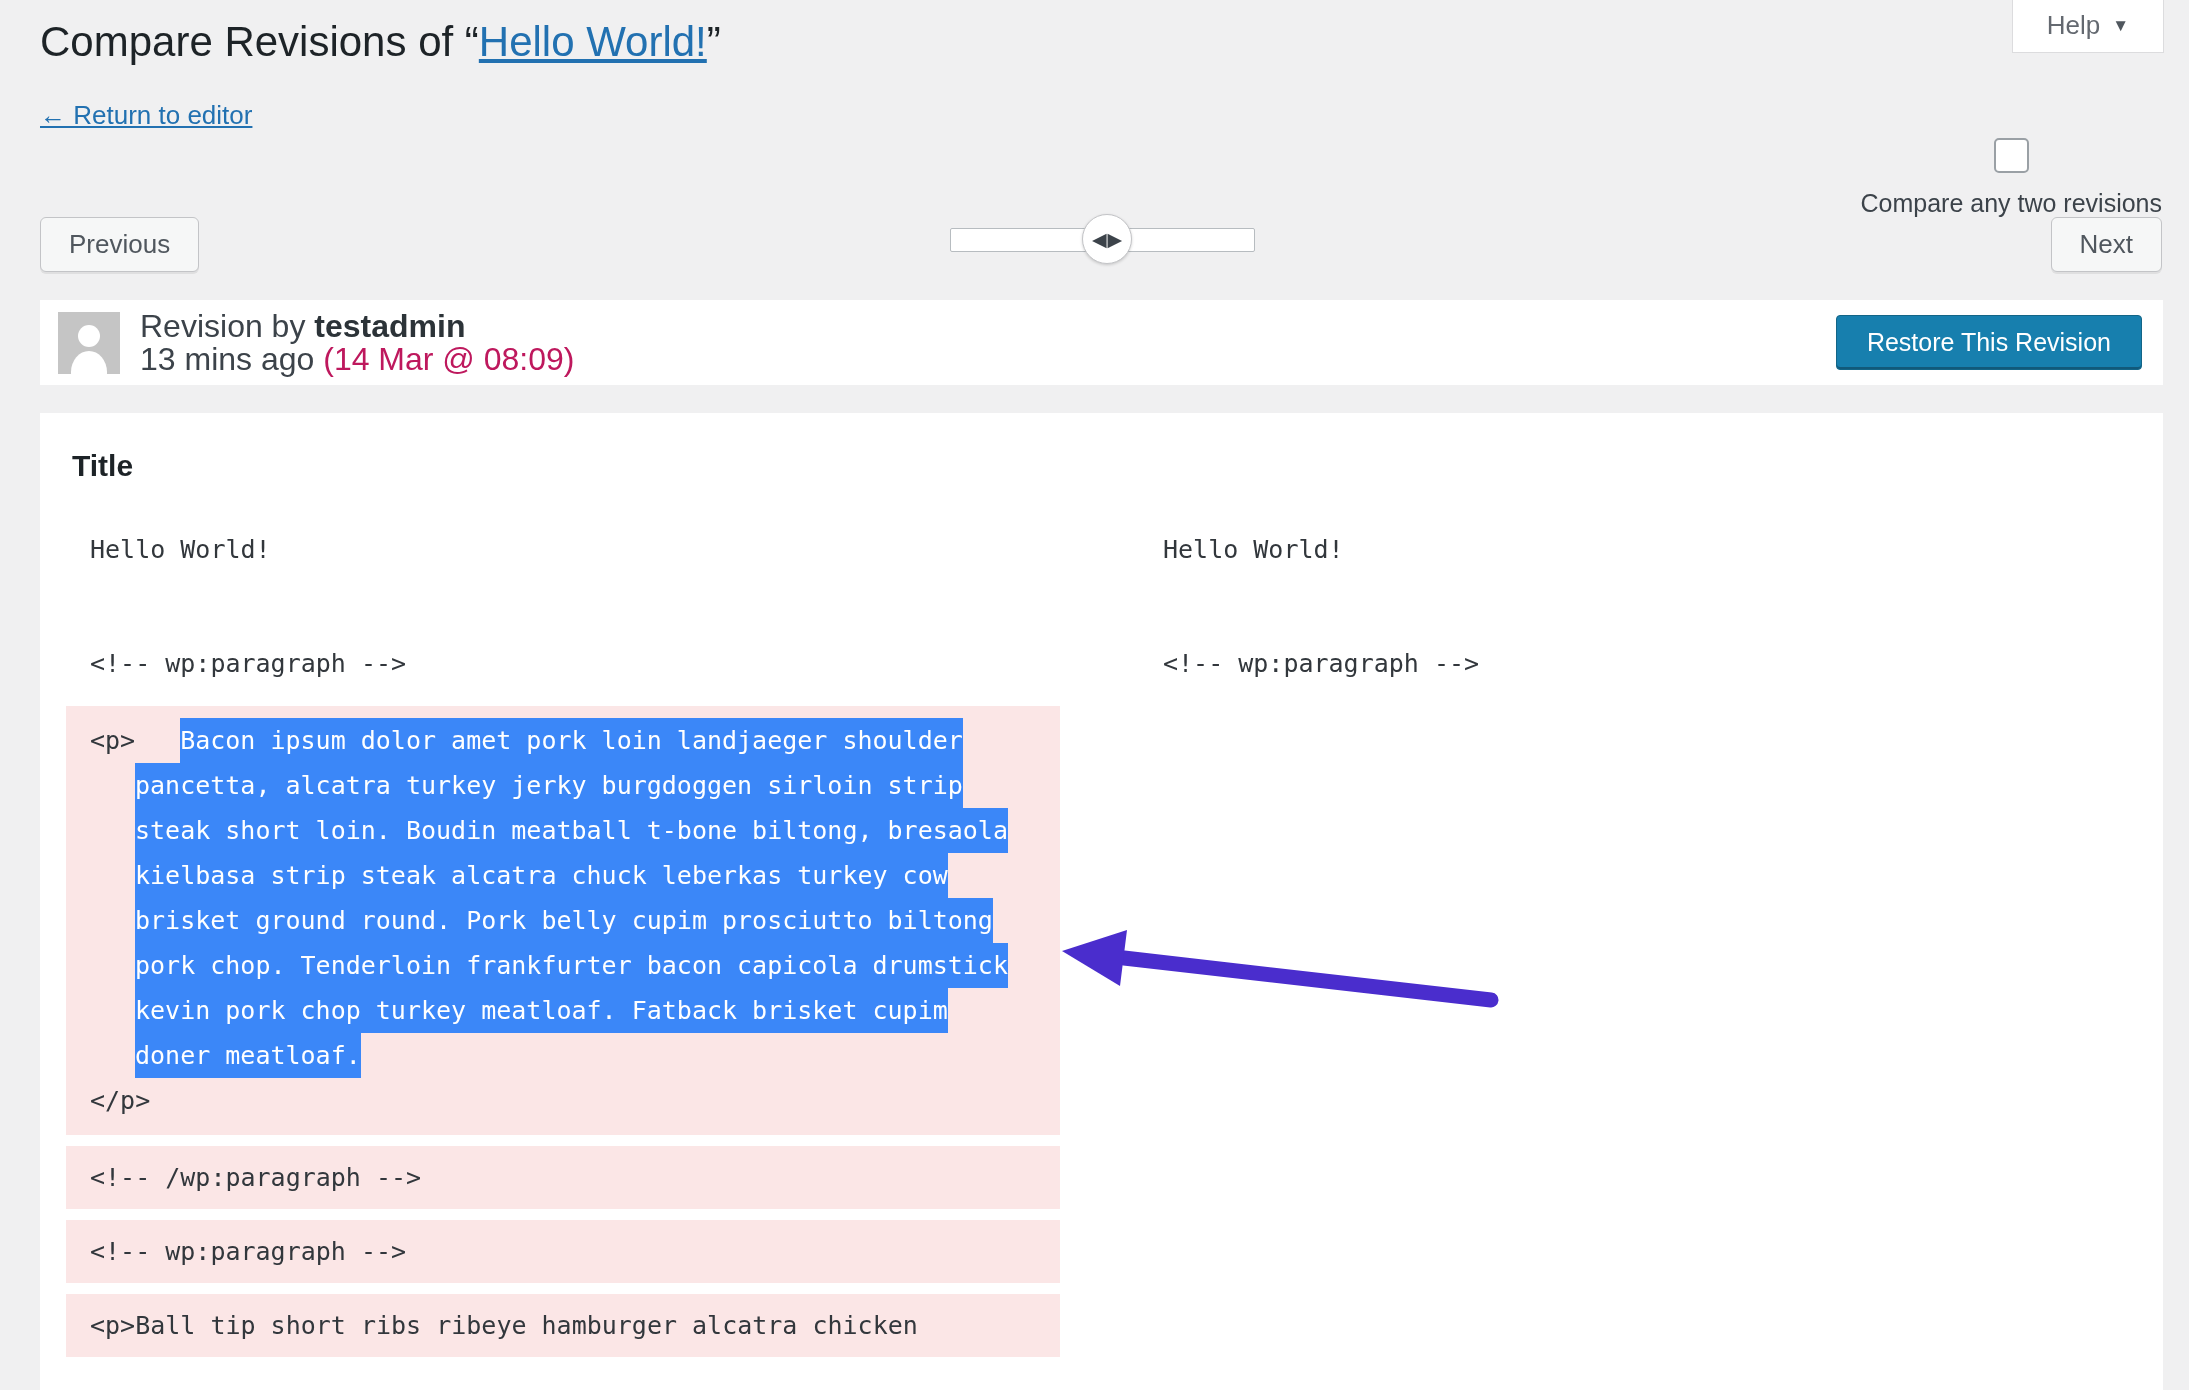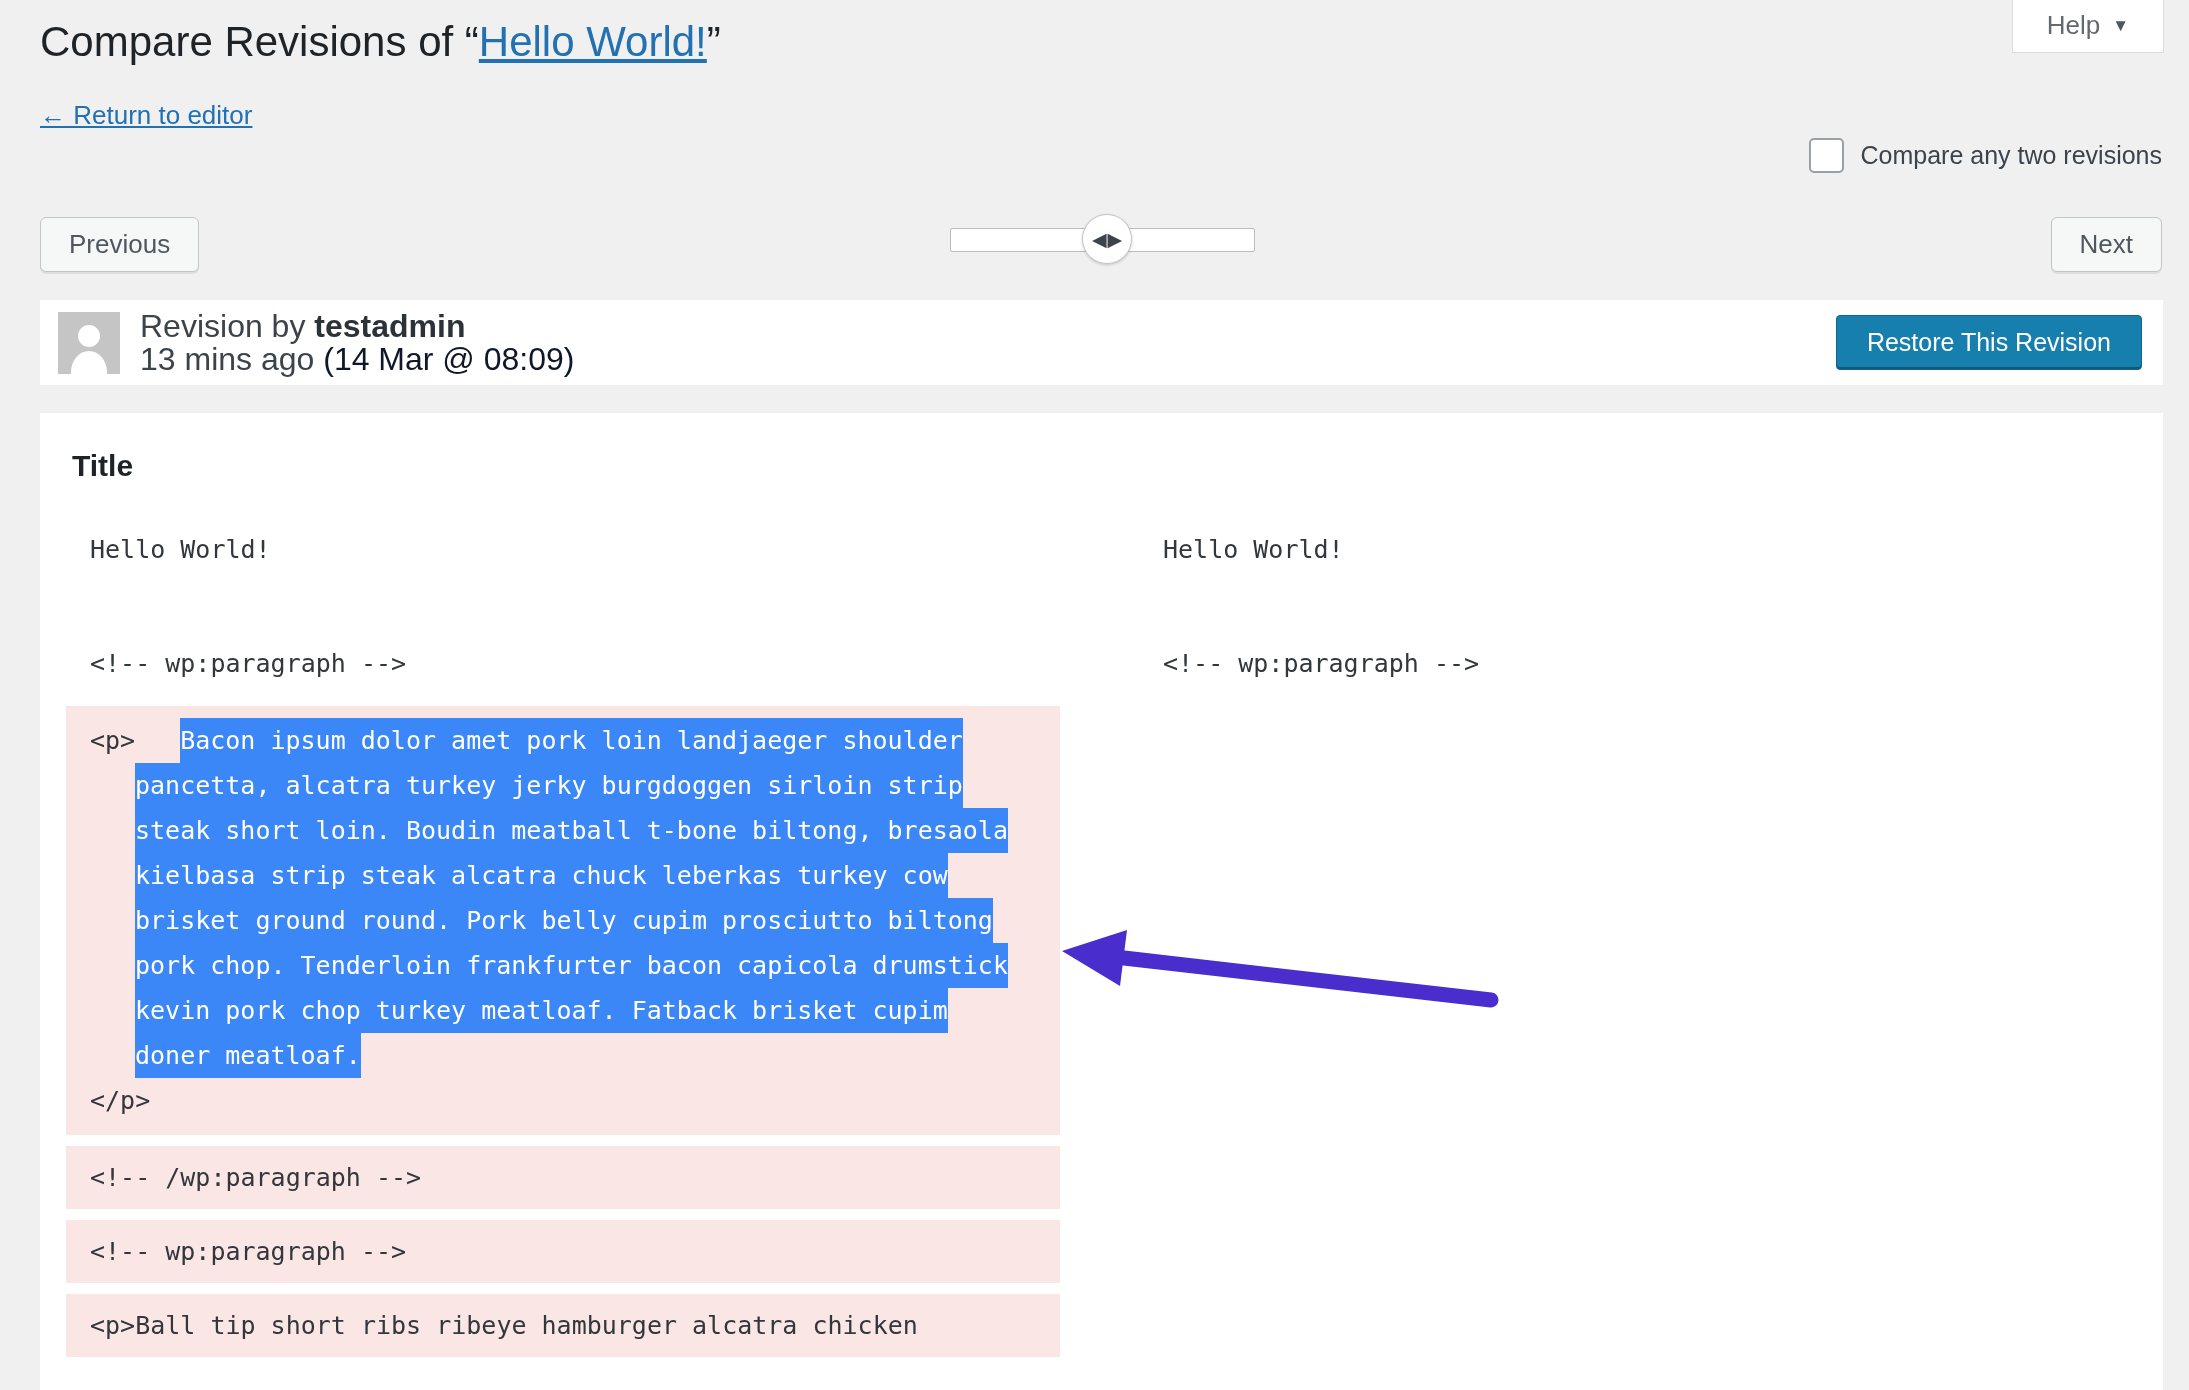--- a/index.html
+++ b/index.html
@@ -27,21 +27,21 @@
   h1.page-title a { color:#2271b1; text-decoration:underline; }
   .return-link {
     position:absolute; left:40px; top:100px;
     font-size:26px; color:#2271b1; text-decoration:underline;
   }
 
   
   .compare-toggle {
     position:absolute; top:138px; right:27px;
     display:flex; align-items:center; gap:16px;
-    font-size:25px; color:#3c434a; cursor:pointer;
+    font-size:25px; color:#3c434a; cursor:pointer;flex-direction:column;
   }
   .checkbox {
     width:31px; height:31px; background:#fff;
     border:2px solid #9aa0a5; border-radius:5px; display:inline-block;
   }
 
   
   .btn {
     position:absolute; top:217px; height:55px; padding:0 28px;
     font-family:"Liberation Sans", sans-serif; font-size:26px; color:#50575e;
@@ -63,21 +63,21 @@
   }
 
   
   .revision-bar {
     position:absolute; left:40px; top:300px; width:2123px; height:85px;
     background:#fff; display:flex; align-items:center;
   }
   .avatar { margin-left:18px; width:62px; height:62px; flex:0 0 auto; }
   .byline { margin-left:20px; font-size:32px; line-height:33px; color:#3c434a; }
   .byline strong { font-weight:700; color:#2c3338; }
-  .muted { color:#0f172a; }
+  .muted { color:#be185d; }
   .restore-btn {
     position:absolute; right:21px; top:15px; height:55px; padding:0 30px;
     font-family:"Liberation Sans", sans-serif; font-size:25px; color:#fff;
     background:#177fae; border:1px solid #136587; border-radius:4px;
     box-shadow:inset 0 -2px 0 #11597a; cursor:pointer;
   }
 
   
   .diff-panel {
     position:absolute; left:40px; top:413px; width:2071px; height:941px;

